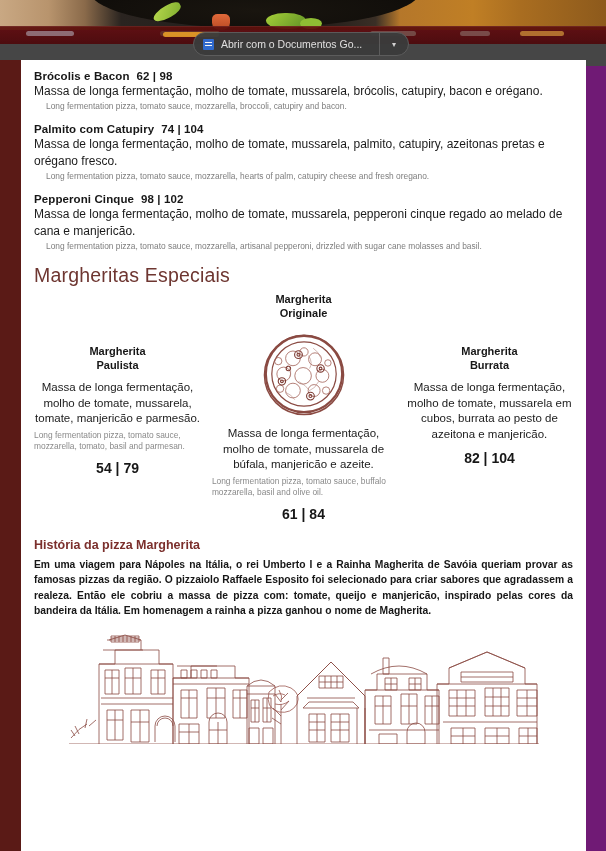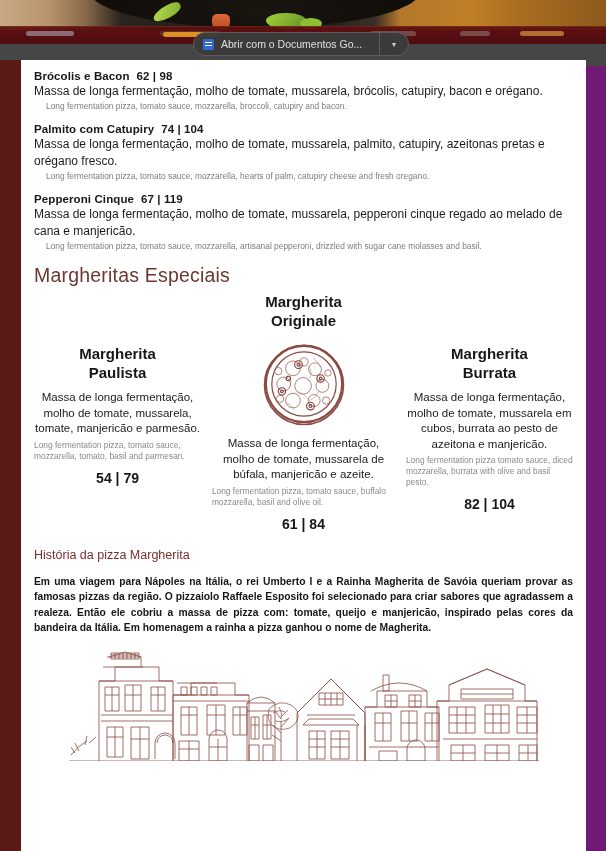--- a/index.html
+++ b/index.html
@@ -89,36 +89,36 @@
   .section-title{
     font-size:19.5px;color:#6e3631;font-weight:400;
     margin:12px 0 6px 0;letter-spacing:.2px;
   }
 
   
   .cols{display:flex;align-items:flex-start;justify-content:space-between;margin-top:2px;}
   .col{width:31%;text-align:center;}
   .col.mid{width:34%;}
   .col h4{
-    margin:0 0 7px 0;font-size:15px;font-weight:bold;color:#171717;line-height:1.25;text-align:center;
+    margin:0 0 7px 0;font-size:11px;font-weight:bold;color:#171717;line-height:1.25;text-align:center;
   }
   .col .pt{margin:0;font-size:11.5px;line-height:1.36;color:#1b1b1b;text-align:center;}
   .col .en{margin:3px 0 0 0;font-size:8.4px;line-height:1.3;color:#8a8a8a;}
   .col .price{margin:8px 0 0 0;font-size:14px;font-weight:bold;color:#171717;}
   .col.left{padding-top:52px;}
   .col.right{padding-top:52px;}
   .col.mid .en{text-align:left;}
   .col.left .en{text-align:left;}
   .col.right .en{text-align:left;}
 
   .pizza-art{width:92px;height:92px;margin:4px auto 6px auto;display:block;}
 
   
   .hist{margin-top:16px;}
-  .hist h3{margin:0 0 12px 0;font-size:12.5px;font-weight:normal;color:#7b2f2c;}
+  .hist h3{margin:0 0 5px 0;font-size:12.5px;font-weight:bold;color:#7b2f2c;}
   .hist p{
     margin:0;font-size:10.3px;line-height:1.5;color:#161616;font-weight:bold;
     text-align:justify;
   }
 
   .city{display:block;width:470px;height:auto;margin:16px auto 0 auto;}
 </style>
 </head>
 <body>
 
@@ -165,21 +165,21 @@
         <div class="item">
           <h3>
             <span>Palmito com Catupiry</span><span class="price">74 | 104</span>
           </h3>
           <p class="pt">Massa de longa fermentação, molho de tomate, mussarela, palmito, catupiry, azeitonas pretas e orégano fresco.</p>
           <p class="en">Long fermentation pizza, tomato sauce, mozzarella, hearts of palm, catupiry cheese and fresh oregano.</p>
         </div>
 
         <div class="item">
           <h3>
-            <span>Pepperoni Cinque</span><span class="price">67 | 119</span>
+            <span>Pepperoni Cinque</span><span class="price">98 | 102</span>
           </h3>
           <p class="pt">Massa de longa fermentação, molho de tomate, mussarela, pepperoni cinque regado ao melado de cana e manjericão.</p>
           <p class="en">Long fermentation pizza, tomato sauce, mozzarella, artisanal pepperoni, drizzled with sugar cane molasses and basil.</p>
         </div>
 
         <h2 class="section-title">Margheritas Especiais</h2>
 
         <div class="cols">
 
           <div class="col left">
@@ -243,21 +243,20 @@
             <p class="en">Long fermentation pizza, tomato sauce, buffalo mozzarella, basil and olive oil.</p>
             <p class="price">61 | 84</p>
           </div>
 
           <div class="col right">
             <h4>
               <span>Margherita</span><br>
               <span>Burrata</span>
             </h4>
             <p class="pt">Massa de longa fermentação, molho de tomate, mussarela em cubos, burrata ao pesto de azeitona e manjericão.</p>
-            <p class="en">Long fermentation pizza tomato sauce, diced mozzarella, burrata with olive and basil pesto.</p>
             <p class="price">82 | 104</p>
           </div>
 
         </div>
 
         <div class="hist">
           <h3>História da pizza Margherita</h3>
           <p>Em uma viagem para Nápoles na Itália, o rei Umberto I e a Rainha Magherita de Savóia queriam provar as famosas pizzas da região. O pizzaiolo Raffaele Esposito foi selecionado para criar sabores que agradassem a realeza. Então ele cobriu a massa de pizza com: tomate, queijo e manjericão, inspirado pelas cores da bandeira da Itália. Em homenagem a rainha a pizza ganhou o nome de Magherita.</p>
         </div>
 

